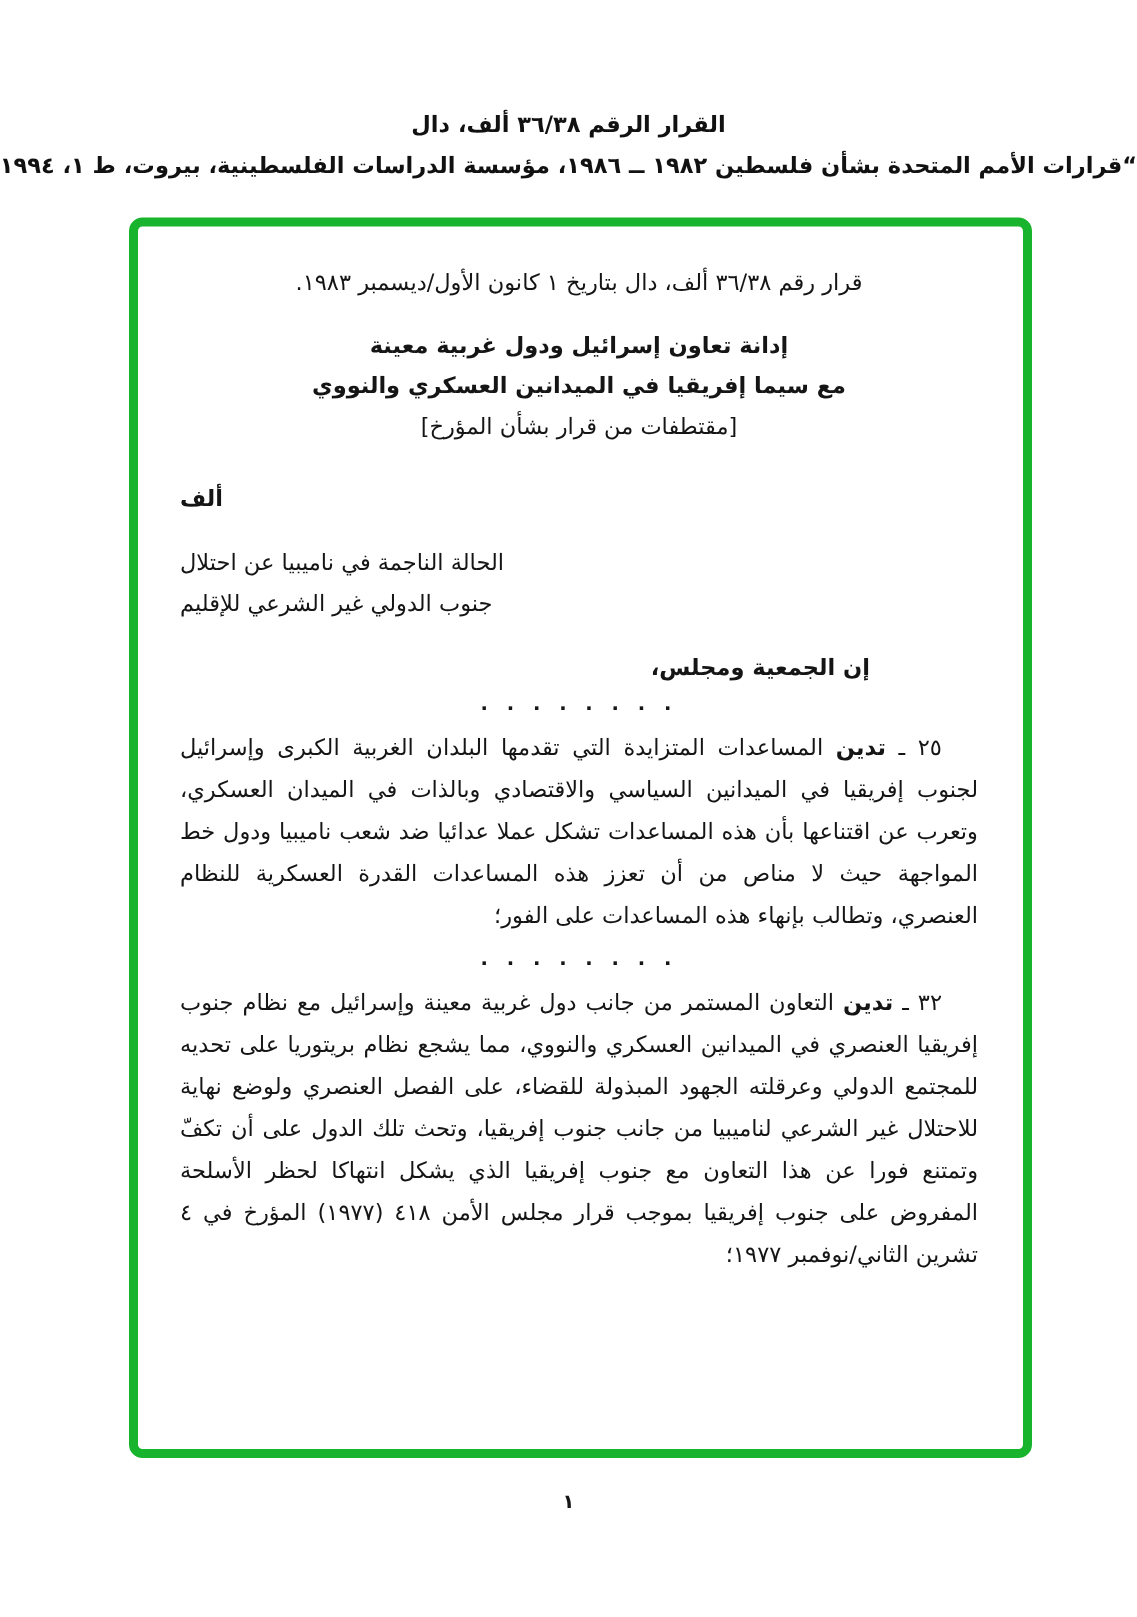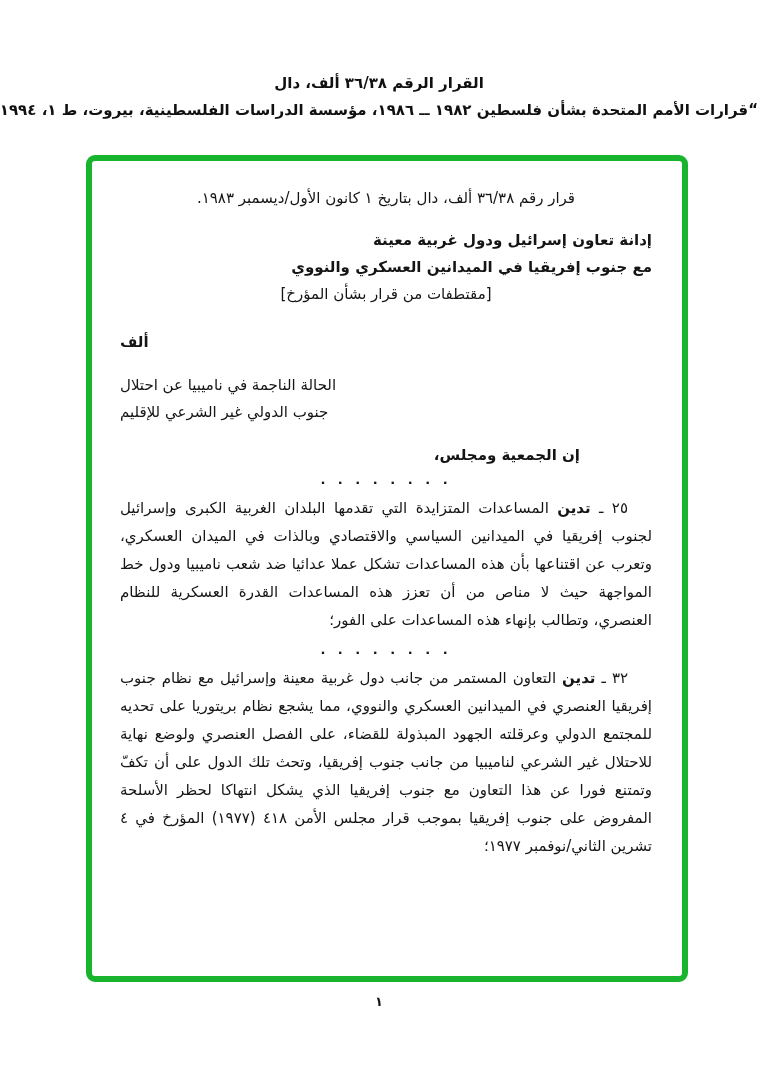--- a/index.html
+++ b/index.html
@@ -37,21 +37,21 @@
     font-size: 15px;
     font-weight: 700;
     white-space: nowrap;
     color: #111;
   }
 
   
   .resolution-box {
     position: absolute;
     left: 86px;
-    top: 155px;
+    top: 145px;
     width: 602px;
     height: 827px;
     box-sizing: border-box;
     border: 6px solid #19b42d;
     border-radius: 9px;
     padding: 20px 30px 0 28px;
     overflow: hidden;
     background: #ffffff;
   }
   .box-content {
@@ -60,21 +60,21 @@
     text-align: justify;
   }
 
   .res-line {
     max-width: 380px;
     margin: 2px auto 14px;
     text-align: center;
     line-height: 30px;
   }
 
-  .doc-heading { line-height: 27px; font-weight: 700; text-align: right; }
+  .doc-heading { line-height: 27px; font-weight: 700; text-align: center; }
   .doc-heading-note { line-height: 27px; font-weight: 400; text-align: center; }
 
   .section-letter {
     text-align: left;
     font-weight: 700;
     margin: 20px 0 16px;
   }
 
   .sub-heading { text-align: left; font-weight: 400; line-height: 27px; }
 
@@ -117,21 +117,21 @@
 <div class="page-title">القرار الرقم ٣٦/٣٨ ألف، دال</div>
 
 <div class="source-line">“قرارات الأمم المتحدة بشأن فلسطين ١٩٨٢ ــ ١٩٨٦، مؤسسة الدراسات الفلسطينية، بيروت، ط ١، ١٩٩٤، مج ٣، ص٩٥- ٩٧”</div>
 
 <div class="resolution-box">
   <div class="box-content">
 
     <div class="res-line">قرار رقم ٣٦/٣٨ ألف، دال بتاريخ ١ كانون الأول/ديسمبر ١٩٨٣.</div>
 
     <div class="doc-heading">إدانة تعاون إسرائيل ودول غربية معينة</div>
-    <div class="doc-heading">مع جنوب إفريقيا في الميدانين العسكري والنووي</div>
+    <div class="doc-heading">مع سيما إفريقيا في الميدانين العسكري والنووي</div>
     <div class="doc-heading-note">[مقتطفات من قرار بشأن المؤرخ]</div>
 
     <div class="section-letter">ألف</div>
 
     <div class="sub-heading">الحالة الناجمة في ناميبيا عن احتلال</div>
     <div class="sub-heading">جنوب الدولي غير الشرعي للإقليم</div>
 
     <div class="intro-line">إن الجمعية ومجلس،</div>
 
     <div class="dots-sep">. . . . . . . .</div>

